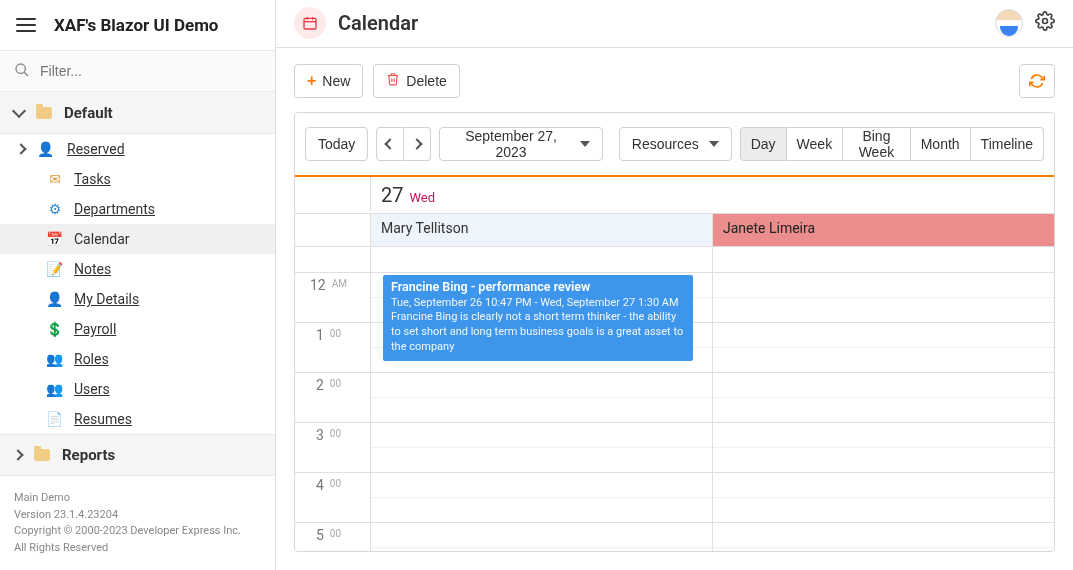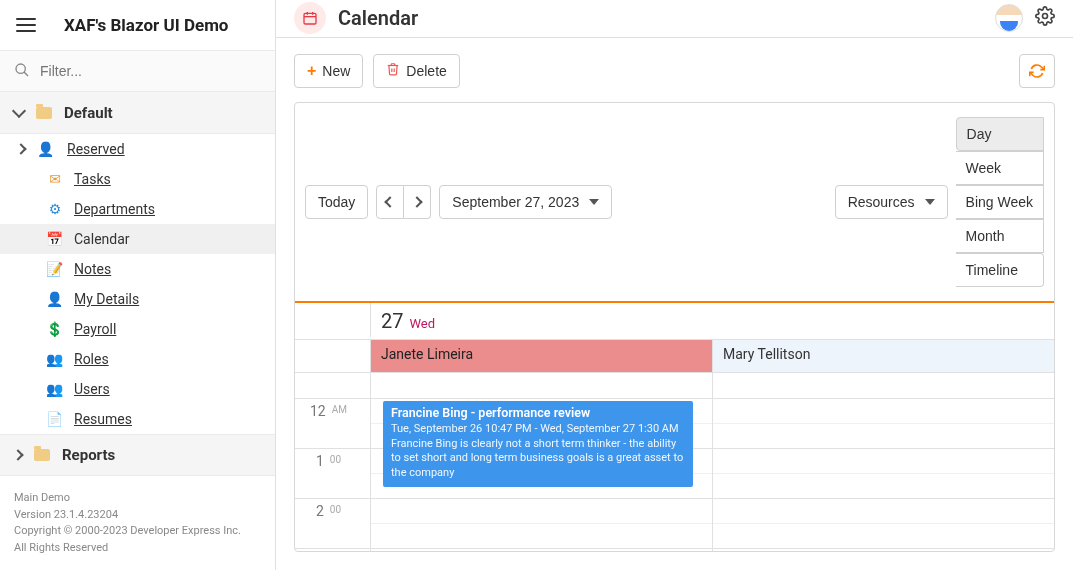--- a/index.html
+++ b/index.html
@@ -1,21 +1,21 @@
 <!DOCTYPE html>
 <html><head>
 <meta charset="utf-8">
 <style>
 * { box-sizing: border-box; margin: 0; padding: 0; }
 body { font-family: -apple-system, BlinkMacSystemFont, "Segoe UI", Roboto, Arial, sans-serif; font-size: 14px; color: #333; background: #fff; width: 1073px; height: 570px; overflow: hidden; }
 .app { display: flex; height: 570px; }
 
 
 .sidebar { width: 276px; border-right: 1px solid #e0e0e0; display: flex; flex-direction: column; background: #fff; }
-.sb-header { display: flex; align-items: center; height: 50px; padding: 0 12px; gap: 24px; }
+.sb-header { display: flex; align-items: center; height: 50px; padding: 0 12px; gap: 14px; }
 .hamburger { cursor: pointer; display: flex; flex-direction: column; gap: 4px; padding: 4px; }
 .hamburger span { display: block; width: 20px; height: 2px; background: #333; border-radius: 1px; }
 .brand { font-weight: 700; font-size: 17px; color: #222; }
 .filter-row { display: flex; align-items: center; height: 42px; padding: 0 14px; border-top: 1px solid #eaeaea; border-bottom: 1px solid #eaeaea; color: #888; gap: 10px; background: #fafafa; }
 .filter-row input { border: none; outline: none; background: transparent; font-size: 14px; color: #444; width: 100%; }
 .nav { flex: 1; overflow: auto; }
 .nav-group { display: flex; align-items: center; height: 42px; padding: 0 14px; gap: 12px; background: #f5f5f5; border-bottom: 1px solid #eaeaea; font-weight: 700; font-size: 15px; color: #333; cursor: pointer; }
 .nav-item { display: flex; align-items: center; height: 30px; padding: 0 14px 0 46px; gap: 10px; cursor: pointer; font-size: 14px; color: #333; }
 .nav-item .label { text-decoration: underline; }
 .nav-item.active { background: #f0f0f0; }
@@ -49,21 +49,21 @@
 .sched-top { display: flex; align-items: center; padding: 14px 10px; gap: 8px; border-bottom: 2px solid #ff7a00; flex-wrap: nowrap; }
 .nav-arrows { display: flex; }
 .nav-arrows .btn { border-radius: 0; }
 .nav-arrows .btn:first-child { border-radius: 4px 0 0 4px; }
 .nav-arrows .btn:last-child { border-radius: 0 4px 4px 0; border-left: none; }
 .arrow { width: 8px; height: 8px; border-right: 2px solid #555; border-bottom: 2px solid #555; }
 .arrow.left { transform: rotate(135deg); }
 .arrow.right { transform: rotate(-45deg); }
 .date-btn { gap: 10px; }
 .tri { width: 0; height: 0; border-left: 5px solid transparent; border-right: 5px solid transparent; border-top: 6px solid #555; }
-.view-switch { display: flex; flex-direction: column; }
+.view-switch { display: flex; }
 .view-switch .btn { border-radius: 0; border-left: none; padding: 0 10px; }
 .view-switch .btn:first-child { border-left: 1px solid #d0d0d0; border-radius: 4px 0 0 4px; }
 .view-switch .btn:last-child { border-radius: 0 4px 4px 0; }
 .view-switch .btn.active { background: #ececec; }
 .time-gutter { width: 76px; border-right: 1px solid #e0e0e0; flex-shrink:0; }
 .day-label-row { display: flex; border-bottom: 1px solid #e0e0e0; }
 .day-label-row .time-gutter { height: 34px; }
 .day-label { flex: 1; padding: 6px 10px; display: flex; align-items: baseline; gap: 6px; }
 .day-num { font-size: 20px; color: #333; }
 .day-wk { font-size: 13px; color: #be185d; }
@@ -255,22 +255,22 @@
 
       <div class="day-label-row">
         <div class="time-gutter"></div>
         <div class="day-label">
           <span class="day-num">27</span>
           <span class="day-wk">Wed</span>
         </div>
       </div>
       <div class="resource-row">
         <div class="time-gutter"></div>
+        <div class="res-cell res-b">Mary Tellitson</div>
         <div class="res-cell res-a">Janete Limeira</div>
-        <div class="res-cell res-b">Mary Tellitson</div>
       </div>
       <div class="allday-row">
         <div class="time-gutter"></div>
         <div class="cell"></div>
         <div class="cell"></div>
       </div>
 
       <div class="grid-scroll">
         <div class="appt">
           <div class="title">Francine Bing - performance review</div>

